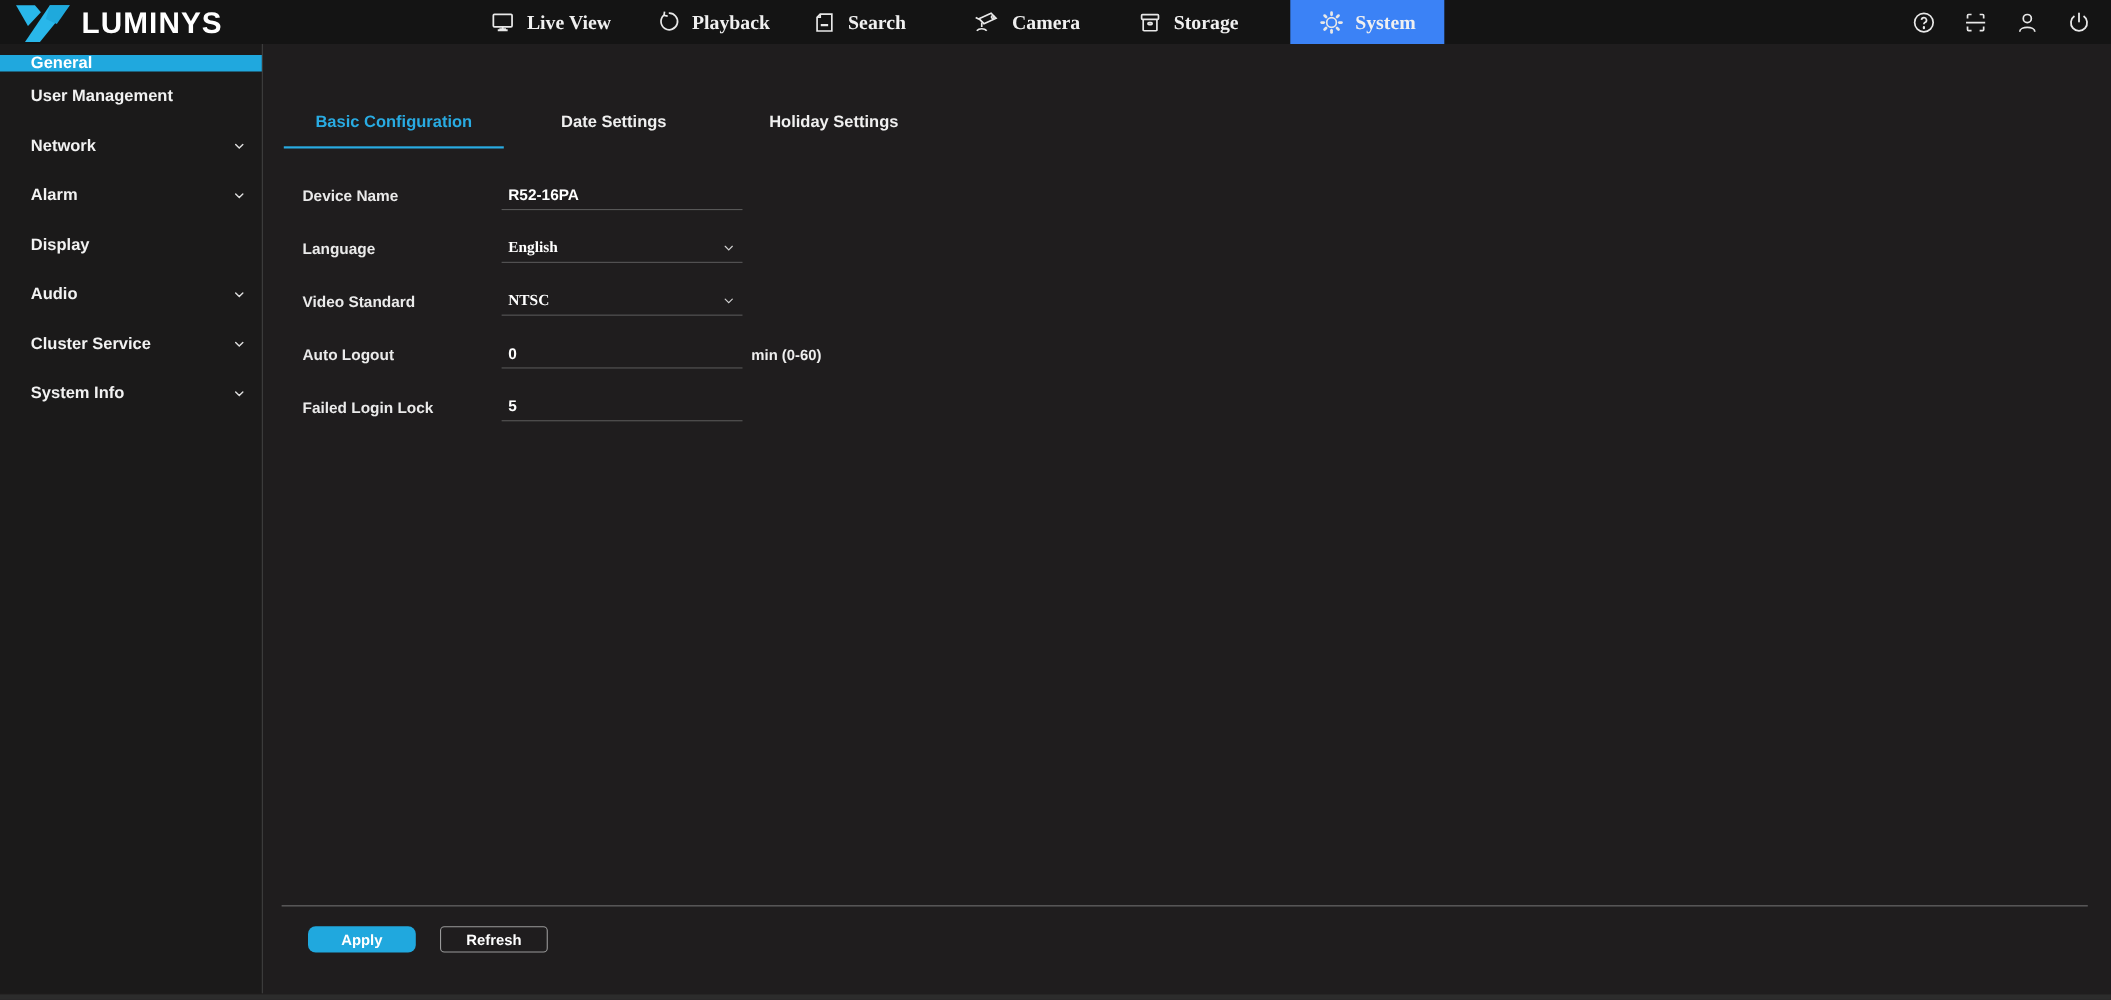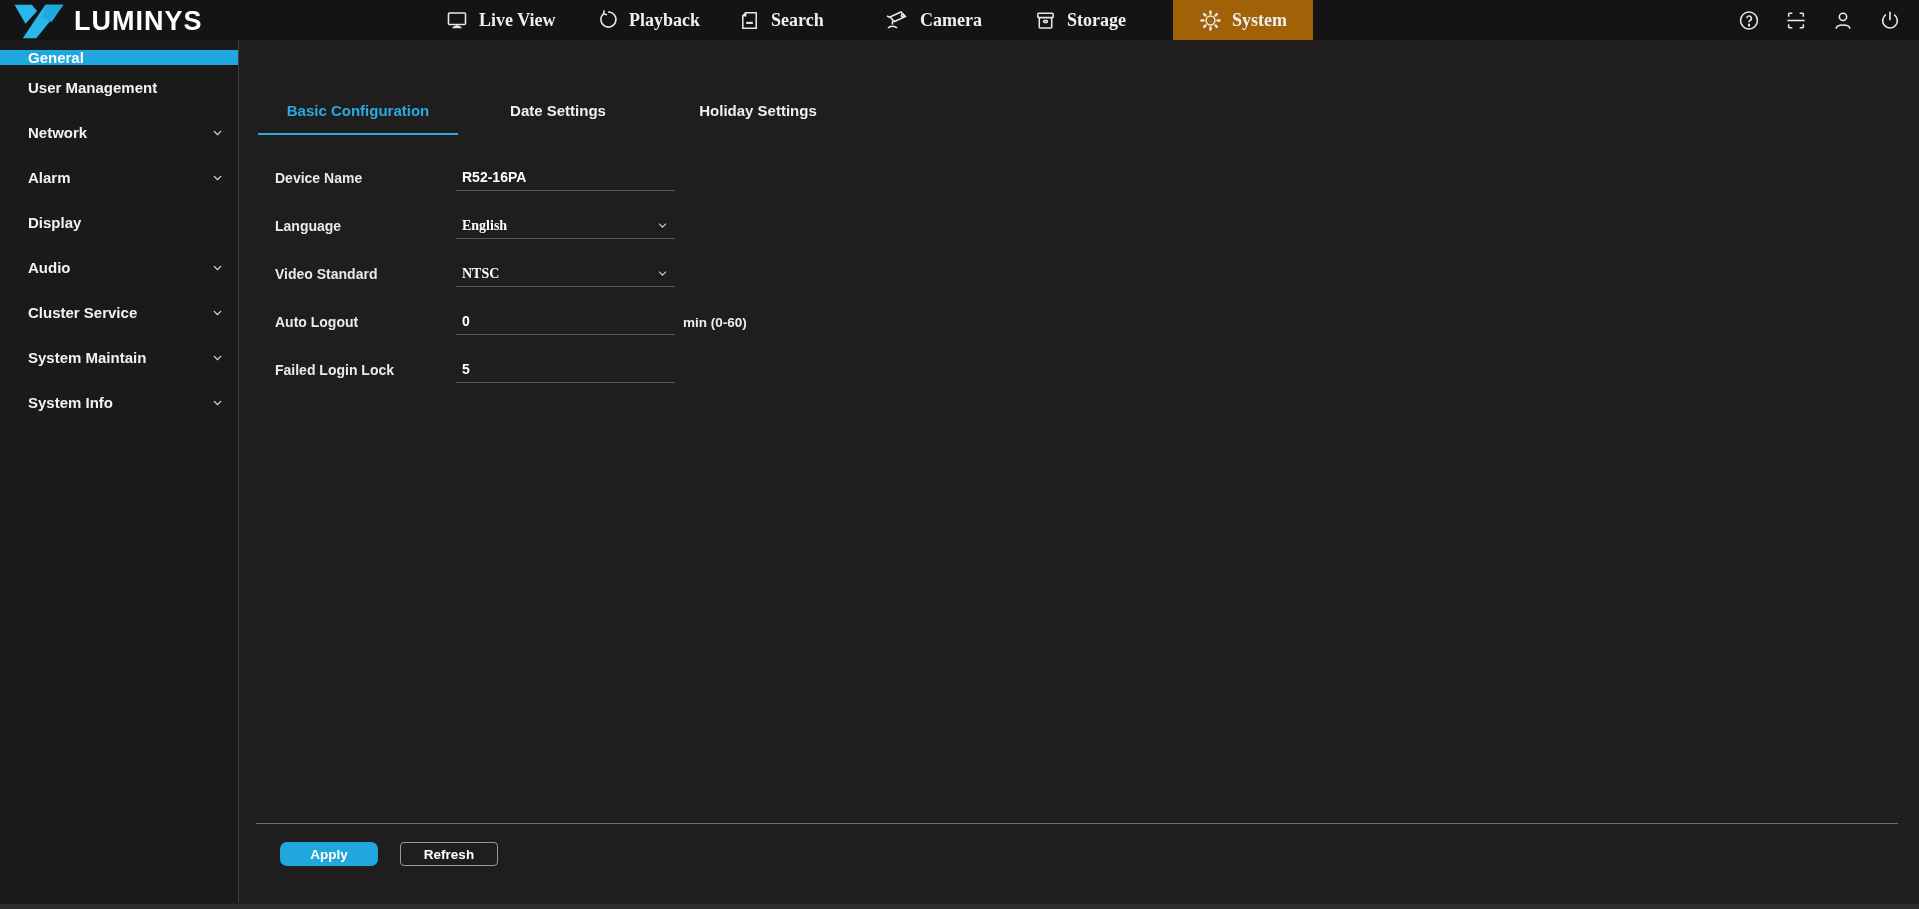--- a/index.html
+++ b/index.html
@@ -9,21 +9,21 @@
     background:#1f1d1e; color:#fff; overflow:hidden; position:relative;
   }
   .app { position:absolute; inset:0; }
 
   
   .topbar { position:absolute; left:0; top:0; width:1919px; height:40px; background:#141414; z-index:5; }
   .brand { position:absolute; left:10px; top:1px; display:flex; align-items:center; gap:6px; }
   .brand-name { font-size:27px; font-weight:800; letter-spacing:1px; color:#fff; line-height:40px; }
   .nav-item { position:absolute; top:0; height:40px; display:flex; align-items:center; gap:10px; color:#f0f0f0; font-size:18px; font-weight:600; cursor:pointer;font-family:Liberation Serif, serif; }
   .nav-item svg { stroke:#e8e8e8; }
-  .nav-item.active { background:#a16207; padding:0 26px; }
+  .nav-item.active { background:#3b82f6; padding:0 26px; }
   .tb-icons { position:absolute; right:18px; top:0; height:40px; display:flex; align-items:center; gap:25px; }
   .tb-icon { width:22px; height:22px; display:flex; align-items:center; justify-content:center; cursor:pointer; }
 
   
   .sidebar { position:absolute; left:0; top:40px; width:239px; height:863px; background:#1b1a1a; border-right:1px solid #404040; }
   .side-item { position:relative; height:45px; display:flex; align-items:center; padding-left:28px; font-size:15px; font-weight:600; color:#f2f2f2; cursor:pointer; }
   .side-item.active { height:15px; margin-top:10px; background:#20A8DE; color:#fff; }
   .side-chevron { position:absolute; right:14px; top:50%; transform:translateY(-50%); }
 
   
@@ -207,28 +207,20 @@
     </div>
     <div class="side-item">
       <span>Cluster Service</span>
       <span class="side-chevron">
         <svg width="13" height="13" viewBox="0 0 24 24" fill="none" stroke="#dcdcdc" stroke-width="2.4" stroke-linecap="round">
             <polyline points="6,9 12,15 18,9"></polyline>
           </svg>
       </span>
     </div>
     <div class="side-item">
-      <span>System Maintain</span>
-      <span class="side-chevron">
-        <svg width="13" height="13" viewBox="0 0 24 24" fill="none" stroke="#dcdcdc" stroke-width="2.4" stroke-linecap="round">
-            <polyline points="6,9 12,15 18,9"></polyline>
-          </svg>
-      </span>
-    </div>
-    <div class="side-item">
       <span>System Info</span>
       <span class="side-chevron">
         <svg width="13" height="13" viewBox="0 0 24 24" fill="none" stroke="#dcdcdc" stroke-width="2.4" stroke-linecap="round">
             <polyline points="6,9 12,15 18,9"></polyline>
           </svg>
       </span>
     </div>
   </div>
 
   <div class="main">

